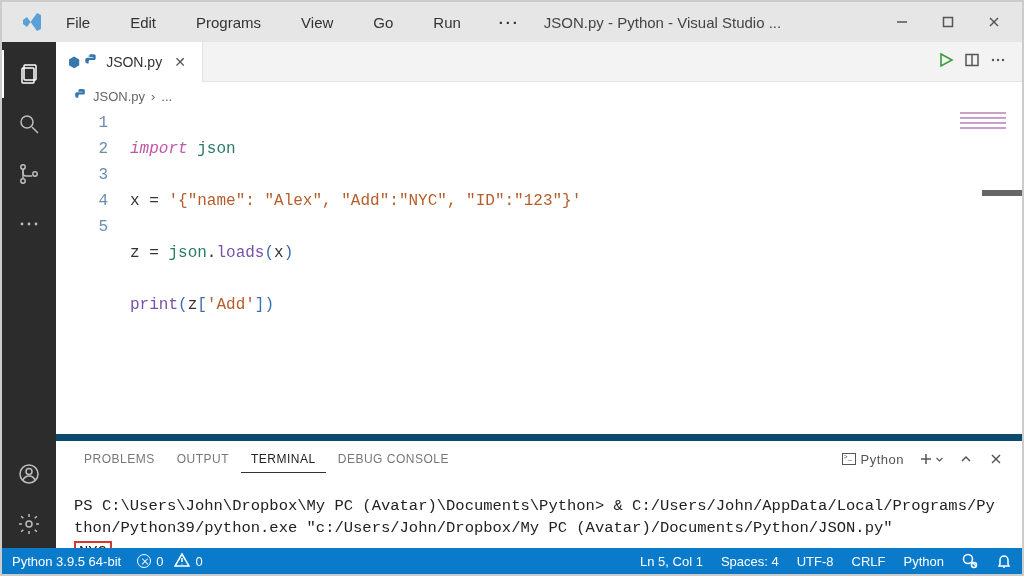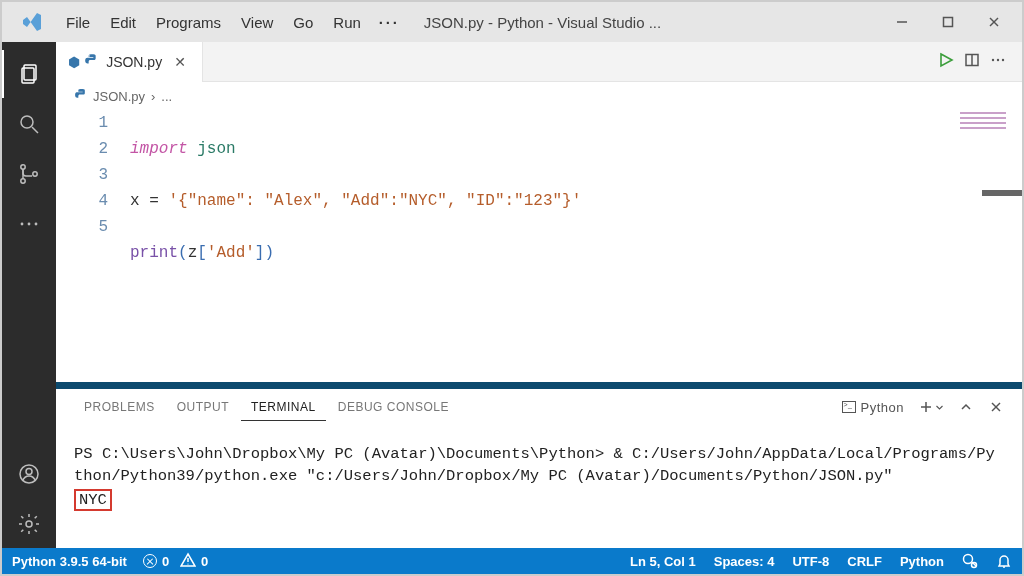--- a/index.html
+++ b/index.html
@@ -2,21 +2,21 @@
 <html><head>
 <meta charset="utf-8">
 <style>
   * { box-sizing: border-box; margin: 0; padding: 0; }
   html, body { width: 1024px; height: 576px; font-family: "Segoe UI", Arial, sans-serif; background: #fff; overflow: hidden; }
   .window { width: 1024px; height: 576px; display: flex; flex-direction: column; border: 2px solid #ccc; position: relative; }
 
   
   .titlebar { height: 40px; background: #e6e6e6; display: flex; align-items: center; padding: 0 6px 0 18px; gap: 4px; color: #333; font-size: 15px; }
   .vs-logo { width: 24px; height: 24px; margin-right: 8px; display: flex; align-items: center; justify-content: center; }
-  .menus { display: flex; gap: 0; text-align: center; }
+  .menus { display: flex; gap: 20px; text-align: center; }
   .menu-item { padding: 4px 10px; color: #333; cursor: pointer; }
   .menu-more { padding: 4px 8px; font-weight: bold; letter-spacing: 2px; }
   .title-text { margin-left: 12px; color: #444; flex: 0 0 auto; }
   .win-controls { margin-left: auto; display: flex; gap: 2px; }
   .win-btn { width: 44px; height: 32px; display: flex; align-items: center; justify-content: center; color: #555; font-size: 16px; cursor: pointer; }
 
   .body-row { flex: 1; display: flex; min-height: 0; }
 
   
   .activitybar { width: 54px; background: #2c2c2c; display: flex; flex-direction: column; align-items: center; padding-top: 8px; gap: 2px; }
@@ -67,21 +67,21 @@
   .ptab.active { color: #222; border-bottom: 1px solid #333; }
   .panel-right { margin-left: auto; display: flex; gap: 14px; align-items: center; color: #555; font-size: 13px; }
   .pr-item { display: flex; align-items: center; gap: 5px; cursor: pointer; }
   .termbox { width:14px; height:12px; border:1.2px solid #555; position:relative; }
   .termbox::after { content:">_"; position:absolute; font-size:7px; left:1px; top:-1px; color:#555; }
 
   .terminal { flex: 1; overflow: hidden; padding: 18px 18px 4px 18px; font-family: Consolas, "Courier New", monospace; font-size: 15.5px; line-height: 22px; color: #222; white-space: normal; word-break: break-all; }
   .terminal .out-hl { border: 2px solid #d43a2f; padding: 0 3px; display: inline-block; line-height: 18px; margin: 2px 0; }
 
   
-  .statusbar { height: 26px; background: #0a7acb; color: #fff; display: flex; align-items: center; font-size: 13px; padding: 0 10px; gap: 16px; font-weight: bold; }
+  .statusbar { height: 26px; background: #0a7acb; color: #fff; display: flex; align-items: center; font-size: 13px; padding: 0 10px; gap: 16px; }
   .statusbar .sb-item { display: flex; align-items: center; gap: 5px; cursor: pointer; }
   .sb-right { margin-left: auto; display: flex; gap: 18px; align-items: center; }
   .circ-x { width:14px; height:14px; border:1.4px solid #fff; border-radius:50%; position:relative; }
   .circ-x::before, .circ-x::after { content:""; position:absolute; left:2.5px; top:6px; width:8px; height:1.4px; background:#fff; }
   .circ-x::before { transform: rotate(45deg); }
   .circ-x::after { transform: rotate(-45deg); }
 
   svg.ic { width:16px; height:16px; stroke:#fff; fill:none; stroke-width:1.5; }
   svg.ic2 { width:16px; height:16px; stroke:#555; fill:none; stroke-width:1.5; }
 </style>
@@ -223,20 +223,21 @@
         <div class="gutter">
           <div>1</div>
           <div>2</div>
           <div>3</div>
           <div>4</div>
           <div>5</div>
         </div>
         <div class="code">
 <div><span class="kw">import</span> <span class="mod">json</span></div>
 <div><span class="var">x</span> <span class="op">=</span> <span class="str">'{"name": "Alex", "Add":"NYC", "ID":"123"}'</span></div>
+<div><span class="var">z</span> <span class="op">=</span> <span class="mod">json</span><span>.</span><span class="fn">loads</span><span class="brk">(</span><span class="var">x</span><span class="brk">)</span></div>
 <div><span class="fn">print</span><span class="brk">(</span><span class="var">z</span><span class="brk">[</span><span class="str">'Add'</span><span class="brk">]</span><span class="brk">)</span></div>
 <div>&nbsp;</div>
         </div>
         <div class="minimap">
           <div class="mm-line mm1"></div>
             <div class="mm-line mm2"></div>
             <div class="mm-line mm3"></div>
             <div class="mm-line mm4"></div>
         </div>
         <div class="hline-right"></div>

